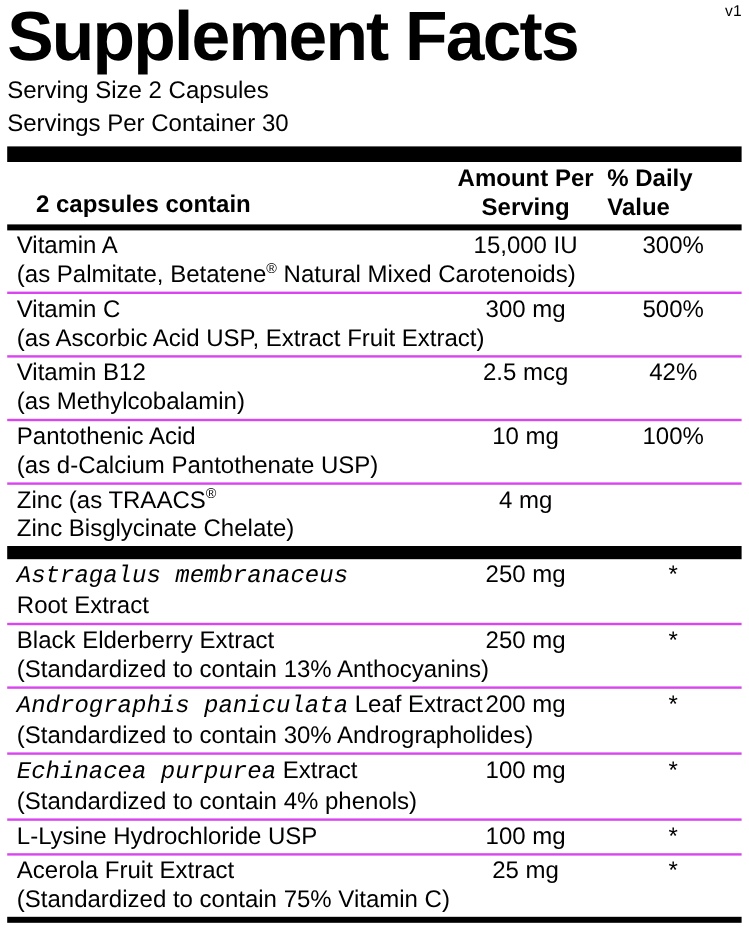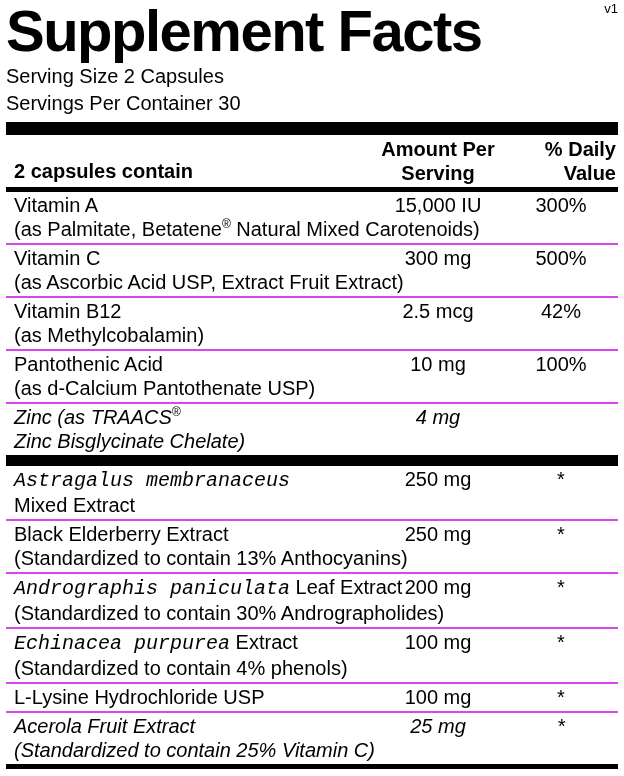--- a/index.html
+++ b/index.html
@@ -64,53 +64,53 @@
     background: #000;
   }
 
   
   .hdr {
     position: relative;
     height: 52px;
   }
   .hdr-left {
     position: absolute;
-    left: 8px;
+    left: 24px;
     bottom: 4px;
     font-size: 20px;
     font-weight: bold;
   }
   .hdr-amount {
     position: absolute;
     left: 352px;
     width: 160px;
     top: 2px;
     text-align: center;
     font-size: 20px;
     font-weight: bold;
     line-height: 24px;
   }
   .hdr-dv {
     position: absolute;
     right: 2px;
     width: 110px;
     top: 2px;
-    text-align: right;
+    text-align: left;
     font-size: 20px;
     font-weight: bold;
     line-height: 24px;
   }
 
   
   .row {
     position: relative;
     border-bottom: 2px solid #d946ef;
     padding: 1px 0 2px 0;
   }
-  .row:last-child { border-bottom: none; font-style: italic; }
+  .row:last-child { border-bottom: none; }
   .row .name {
     font-size: 20px;
     line-height: 24px;
     padding-left: 8px;
     padding-right: 180px;
   }
   .row .sub {
     font-size: 20px;
     line-height: 24px;
     padding-left: 8px;
@@ -203,21 +203,21 @@
         <div class="sub">Zinc Bisglycinate Chelate)</div>
         <div class="amt">4 mg</div>
       </div>
     </div>
 
   <div class="rule-thick-2"></div>
 
   <div id="botanical-rows">
       <div class="row">
         <div class="name"><span class="ital">Astragalus membranaceus</span></div>
-        <div class="sub">Mixed Extract</div>
+        <div class="sub">Root Extract</div>
         <div class="amt">250 mg</div>
         <div class="dv">*</div>
       </div>
       <div class="row">
         <div class="name">Black Elderberry Extract</div>
         <div class="sub">(Standardized to contain 13% Anthocyanins)</div>
         <div class="amt">250 mg</div>
         <div class="dv">*</div>
       </div>
       <div class="row">
@@ -232,21 +232,21 @@
         <div class="amt">100 mg</div>
         <div class="dv">*</div>
       </div>
       <div class="row">
         <div class="name">L-Lysine Hydrochloride USP</div>
         <div class="amt">100 mg</div>
         <div class="dv">*</div>
       </div>
       <div class="row">
         <div class="name">Acerola Fruit Extract</div>
-        <div class="sub">(Standardized to contain 25% Vitamin C)</div>
+        <div class="sub">(Standardized to contain 75% Vitamin C)</div>
         <div class="amt">25 mg</div>
         <div class="dv">*</div>
       </div>
     </div>
 
   <div class="rule-med"></div>
 
   <div class="footnote">*  Daily Value not established</div>
 
 </div>

